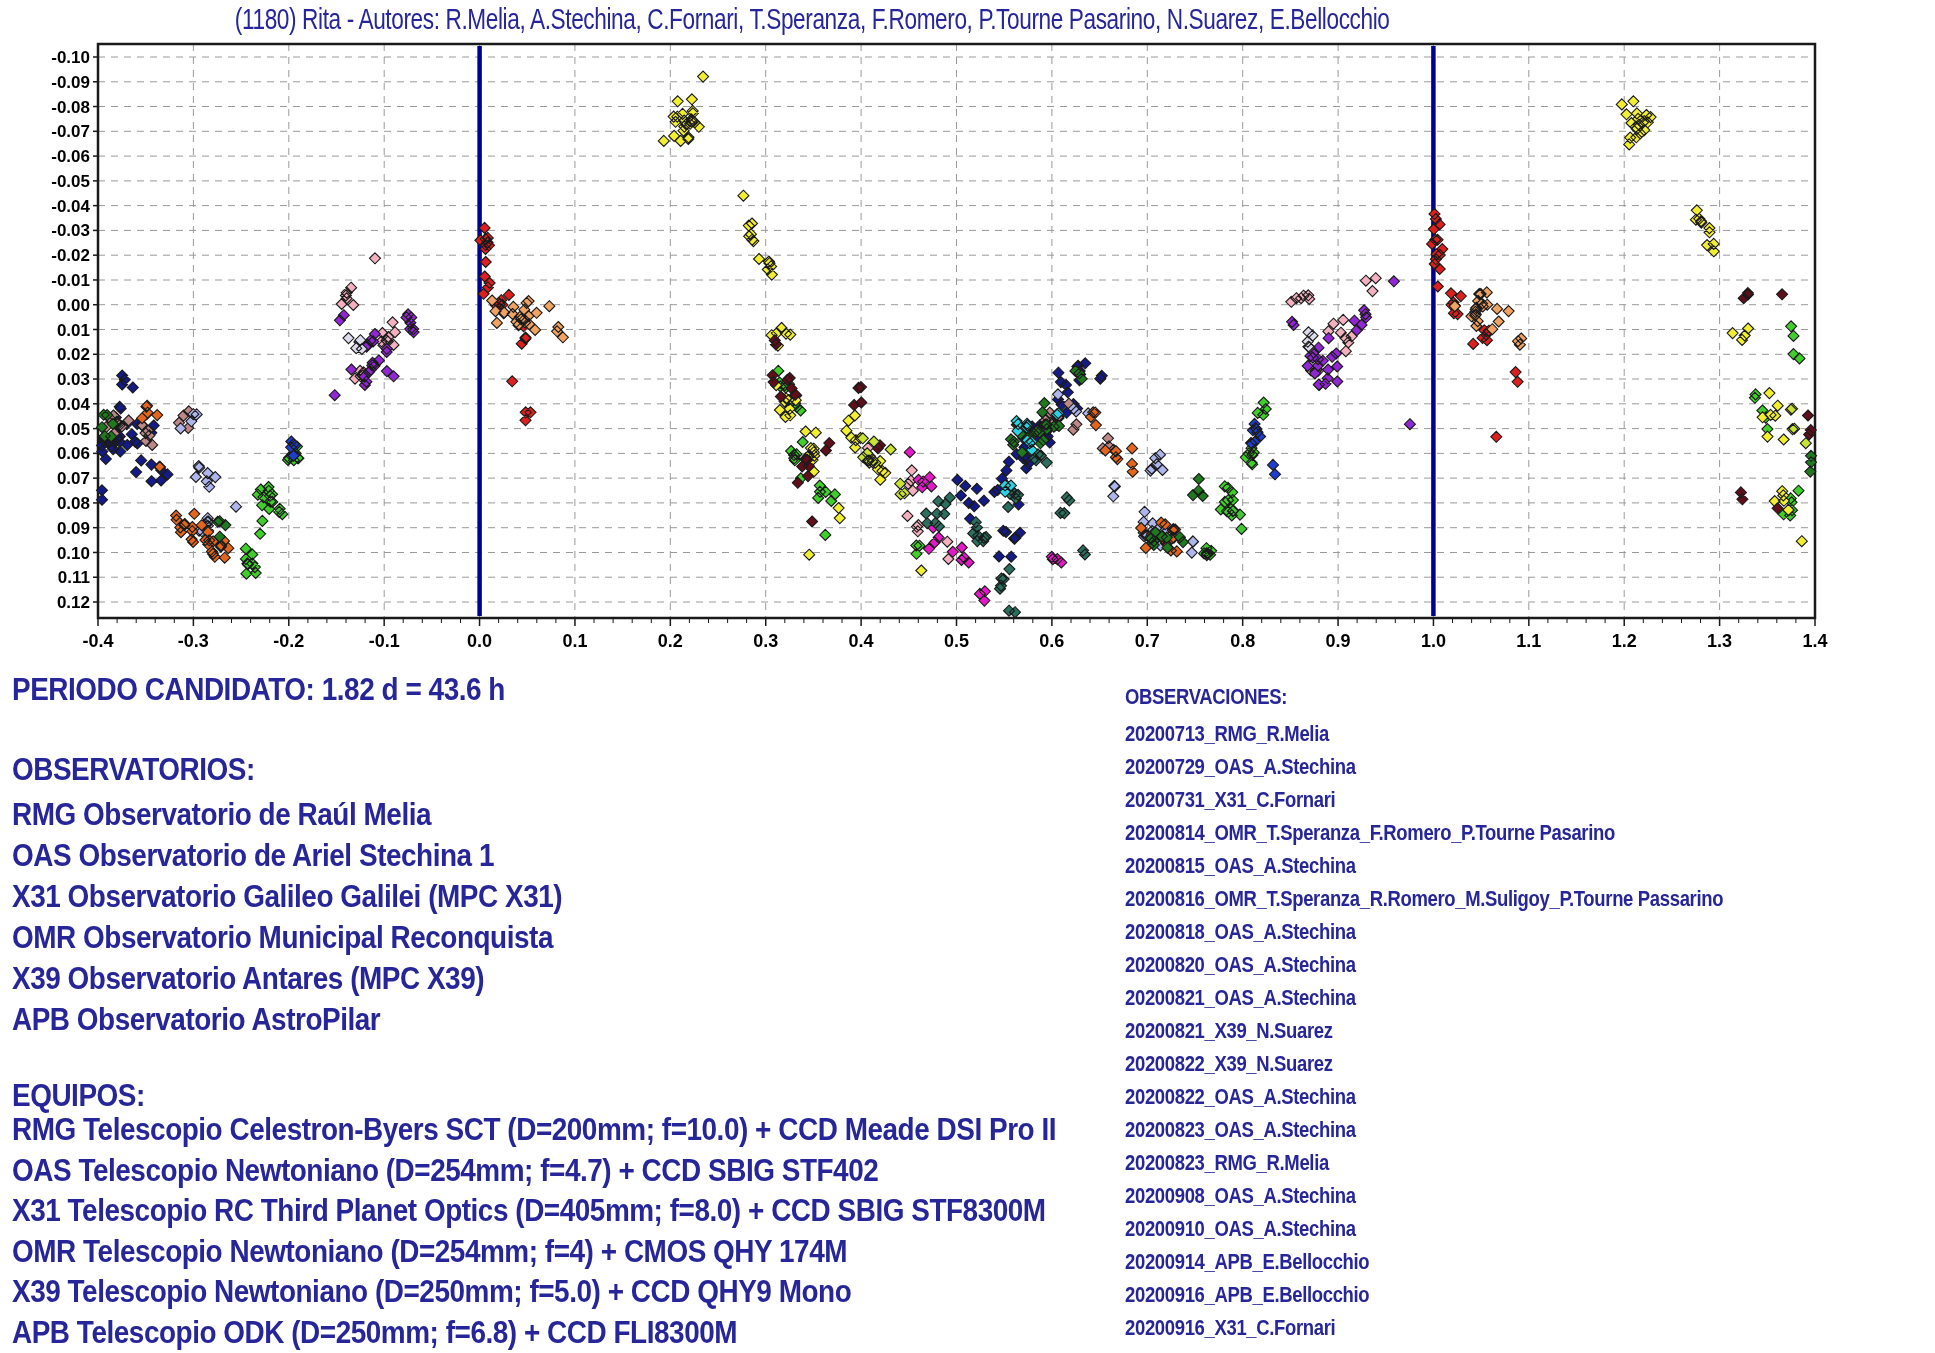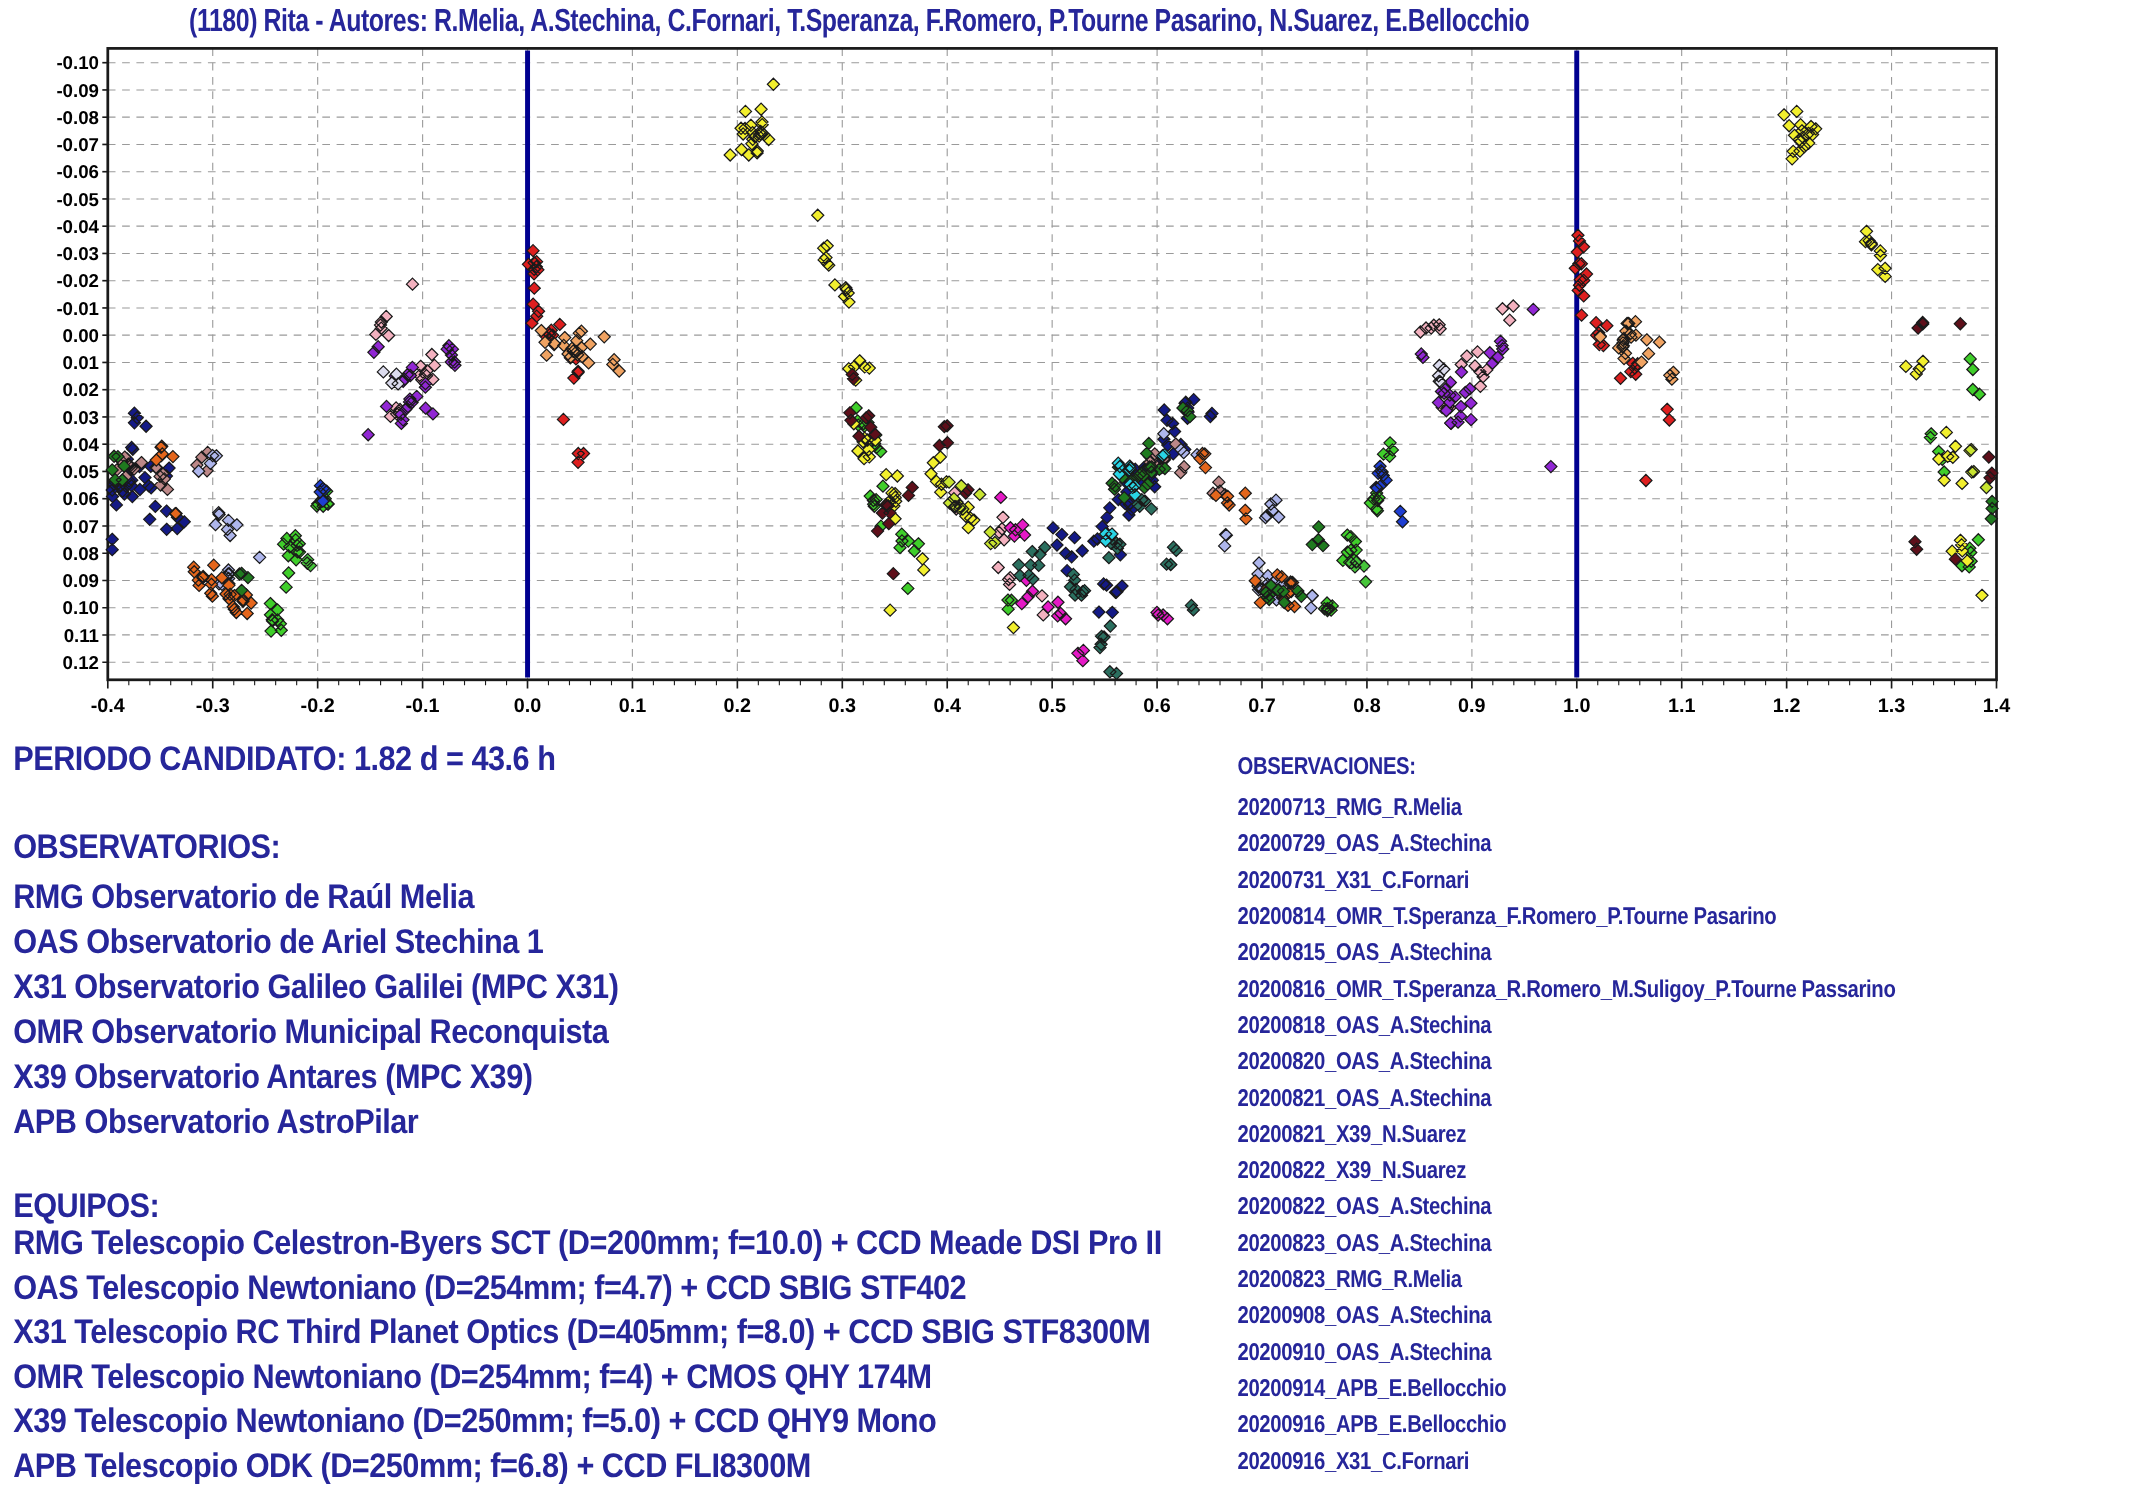--- a/index.html
+++ b/index.html
@@ -1,19 +1,19 @@
 <!DOCTYPE html>
 <html><head>
 <meta charset="utf-8">
 <style>
   html,body{margin:0;padding:0}
   body{width:1935px;height:1353px;background:#ffffff;position:relative;overflow:hidden;
        font-family:"Liberation Sans",sans-serif;}
-  .title{position:absolute;top:3px;left:0;width:1552px;text-align:center;white-space:nowrap;
-         font-weight:bold;font-size:29px;color:#26269a;}
+  .title{position:absolute;top:3px;left:0;width:1552px;text-align:right;white-space:nowrap;
+         font-weight:normal;font-size:29px;color:#26269a;}
   .title>span{display:inline-block;transform:scaleX(.78);transform-origin:50% 0;letter-spacing:-.5px;}
   svg.plot{position:absolute;top:0;left:0;}
   .grid{stroke:#9a9a9a;stroke-width:1;stroke-dasharray:7 6;}
   .ylab{font:bold 17px "Liberation Sans",sans-serif;fill:#000;}
   .xlab{font:bold 18px "Liberation Sans",sans-serif;fill:#000;}
   .blk{position:absolute;color:#26269a;font-weight:bold;white-space:nowrap;
        transform:scaleX(.9);transform-origin:0 0;letter-spacing:-.5px;}
   #period{top:672px;left:12px;font-size:31px;}
   #obs-title{top:752px;left:12px;font-size:31px;}
   #obs-list{top:794px;left:12px;font-size:31px;line-height:41px;}

